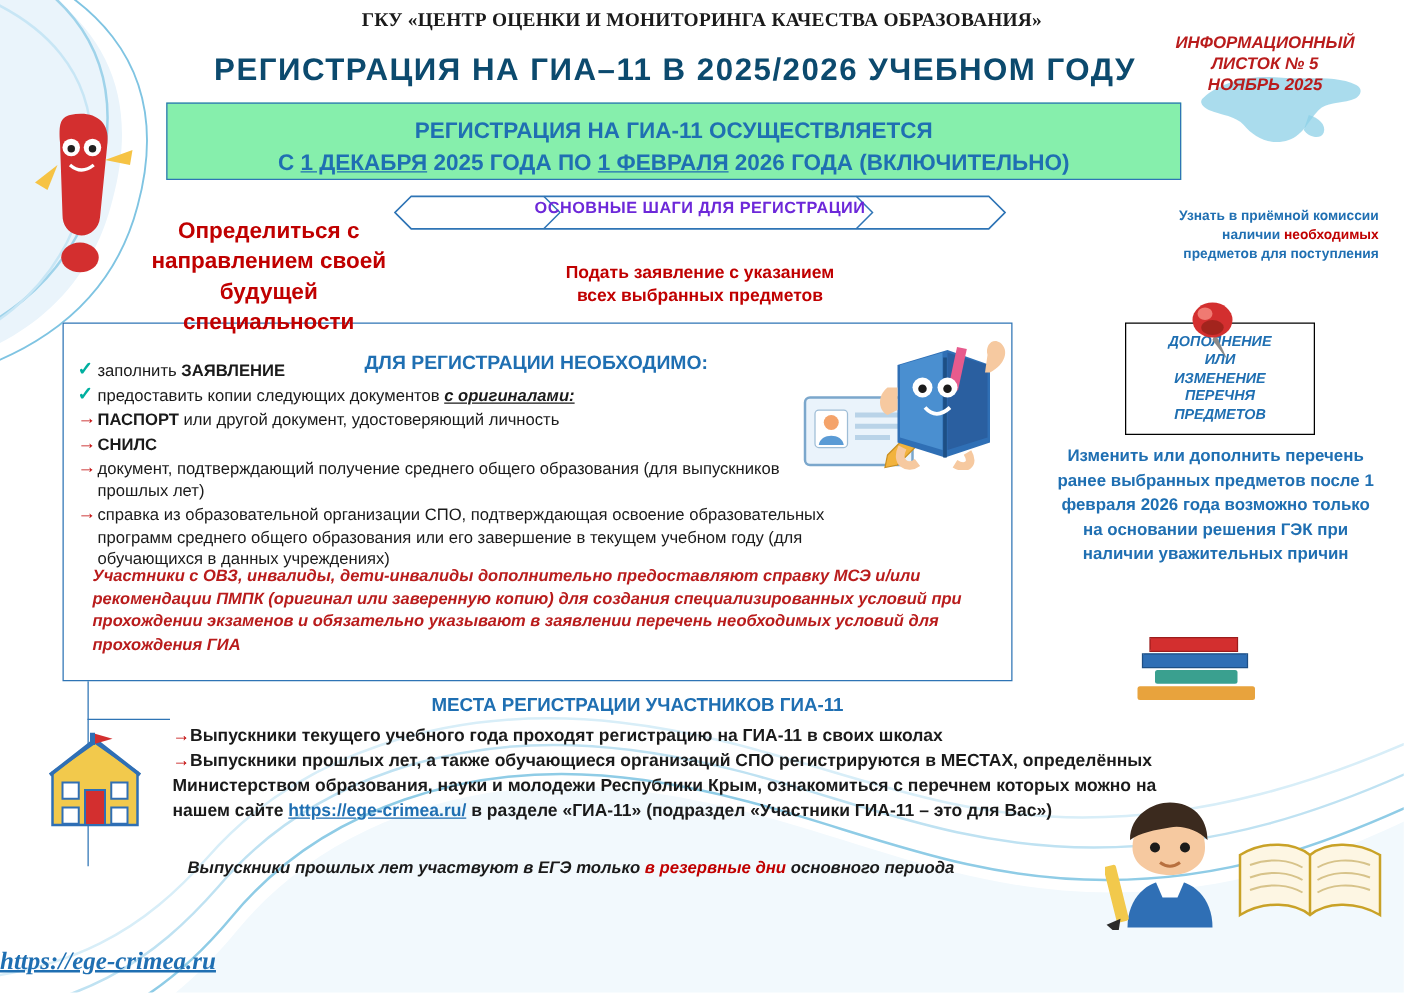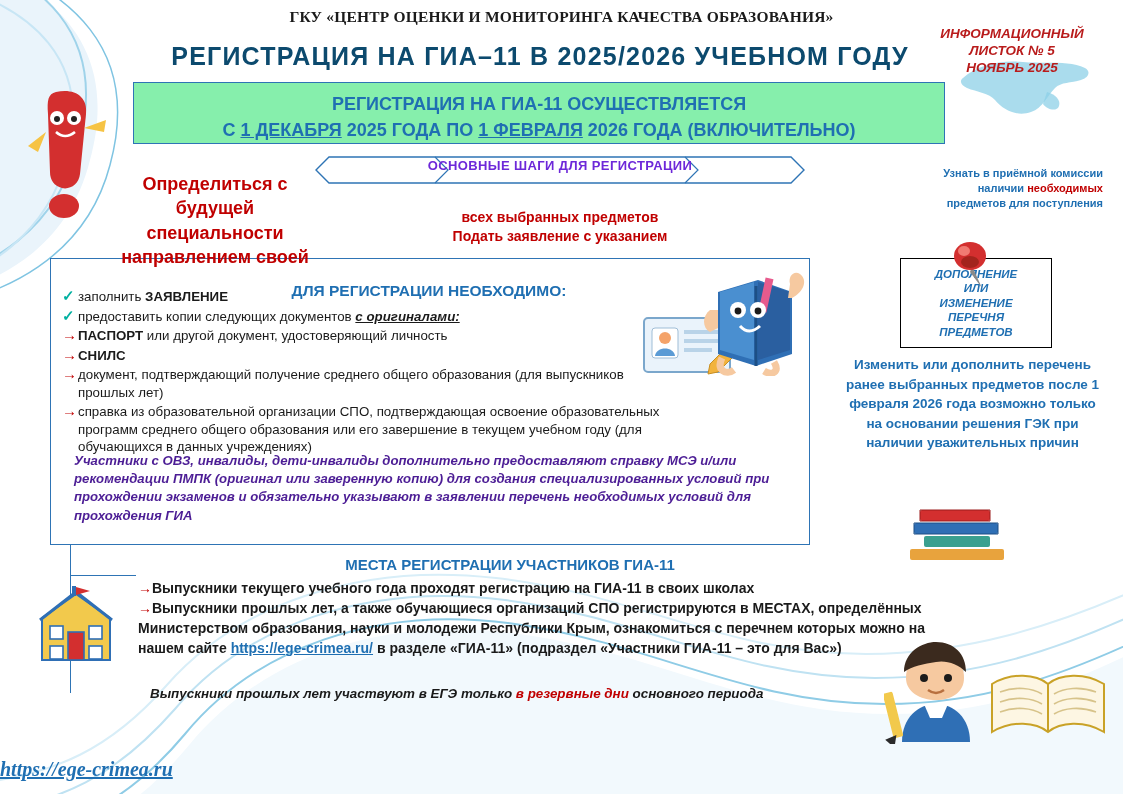--- a/index.html
+++ b/index.html
@@ -92,21 +92,21 @@
   }
   .reg-list .row{display:flex;align-items:flex-start;margin-bottom:2px;}
   .mark{flex:0 0 16px;font-weight:bold;}
   .mark.check{color:#00b0a0;font-size:15px;line-height:1;}
   .mark.arrow{color:#c00000;font-size:15px;line-height:1.05;}
   .reg-list b{font-weight:bold;}
   .reg-list .u{text-decoration:underline;font-style:italic;font-weight:bold;}
   .reg-note{
     position:absolute;top:452px;left:74px;width:700px;z-index:4;
     font-family:"Liberation Sans", sans-serif;font-style:italic;font-weight:bold;
-    font-size:13.2px;color:#4c1d95;line-height:1.38;
+    font-size:13.2px;color:#b91c1c;line-height:1.38;
   }
 
   
   .addon-box{
     position:absolute;top:258px;left:900px;width:150px;height:88px;
     border:1.2px solid #000;background:#fff;z-index:4;
     display:flex;flex-direction:column;align-items:center;justify-content:center;
     font-family:"Liberation Sans", sans-serif;font-style:italic;font-weight:bold;
     font-size:11.5px;color:#1f6fb2;line-height:1.25;text-align:center;
   }
@@ -203,27 +203,27 @@
 
   <svg class="ribbon" viewBox="0 0 490 28" preserveAspectRatio="none">
     <path d="M14,1 L476,1 L489,14 L476,27 L14,27 L1,14 Z" fill="#ffffff" stroke="#2e74b5" stroke-width="1.4"></path>
     <path d="M120,1 L133,14 L120,27" fill="none" stroke="#2e74b5" stroke-width="1.2"></path>
     <path d="M370,1 L383,14 L370,27" fill="none" stroke="#2e74b5" stroke-width="1.2"></path>
   </svg>
   <div class="ribbon-text">ОСНОВНЫЕ ШАГИ ДЛЯ РЕГИСТРАЦИИ</div>
 
   <div class="step-left">
     <div>Определиться с</div>
+    <div>направлением своей</div>
     <div>будущей специальности</div>
-    <div>направлением своей</div>
   </div>
 
   <div class="step-center">
+    <div>Подать заявление с указанием</div>
     <div>всех выбранных предметов</div>
-    <div>Подать заявление с указанием</div>
   </div>
 
   <div class="step-right">
     <div>Узнать в приёмной комиссии</div>
     <div><span>наличии </span><span class="red">необходимых</span></div>
     <div>предметов для поступления</div>
   </div>
 
   <div class="reg-box"></div>
   <div class="reg-box-title">ДЛЯ РЕГИСТРАЦИИ НЕОБХОДИМО:</div>

